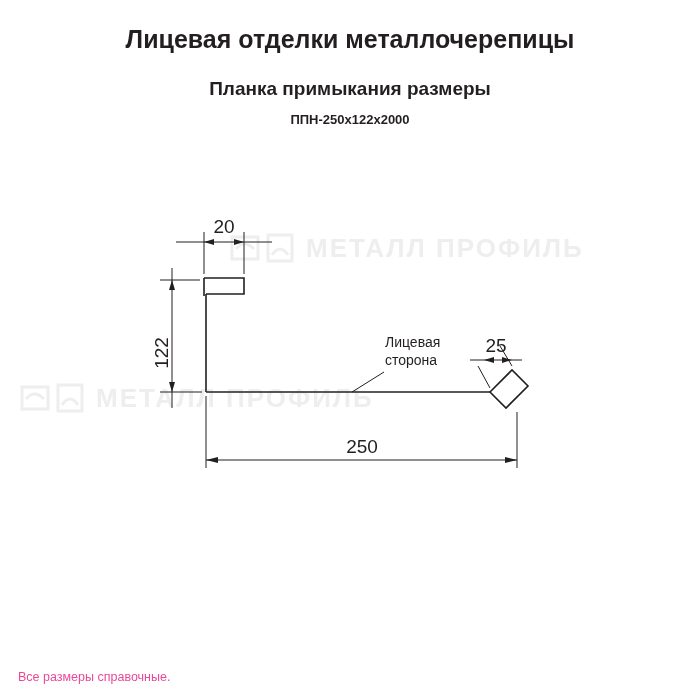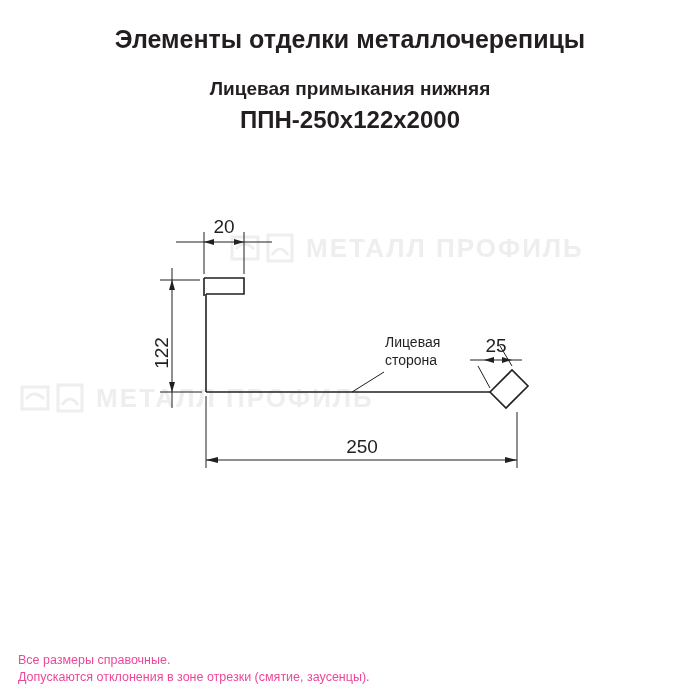--- a/index.html
+++ b/index.html
@@ -35,21 +35,21 @@
     margin: 0;
   }
   .title-sub {
     font-size: 19px;
     font-weight: bold;
     line-height: 24px;
     margin: 0;
     margin-top: 23px;
   }
   .title-code {
-    font-size: 24px;
+    font-size: 13px;
     font-weight: bold;
     line-height: 24px;
     margin: 0;
     margin-top: 7px;
   }
   .drawing {
     position: absolute;
     top: 170px;
     left: 0;
     width: 700px;
@@ -88,22 +88,22 @@
     stroke: #eeeeee;
     stroke-width: 3;
   }
 </style>
 </head>
 <body>
 
 <div class="page">
 
   <div class="title-block">
-    <p class="title-main">Элементы отделки металлочерепицы</p>
-    <p class="title-sub">Лицевая примыкания нижняя</p>
+    <p class="title-main">Лицевая отделки металлочерепицы</p>
+    <p class="title-sub">Планка примыкания размеры</p>
     <p class="title-code">ППН-250х122х2000</p>
   </div>
 
   <div class="drawing">
     <svg width="700" height="360" viewBox="0 0 700 360">
 
       <g opacity="1">
         <g transform="translate(228,55)">
           <path class="wm-shape" d="M4 12 L4 34 L30 34 L30 12 Z"></path>
           <path class="wm-shape" d="M8 24 q8 -10 18 0"></path>
@@ -176,16 +176,15 @@
         <path d="M384 202 L352 222"></path>
       </g>
       <text class="note-label" x="385" y="177">Лицевая</text>
       <text class="note-label" x="385" y="195">сторона</text>
 
     </svg>
   </div>
 
   <div class="footer">
     <div>Все размеры справочные.</div>
-    <div>Допускаются отклонения в зоне отрезки (смятие, заусенцы).</div>
   </div>
 
 </div>
 
 </body></html>

